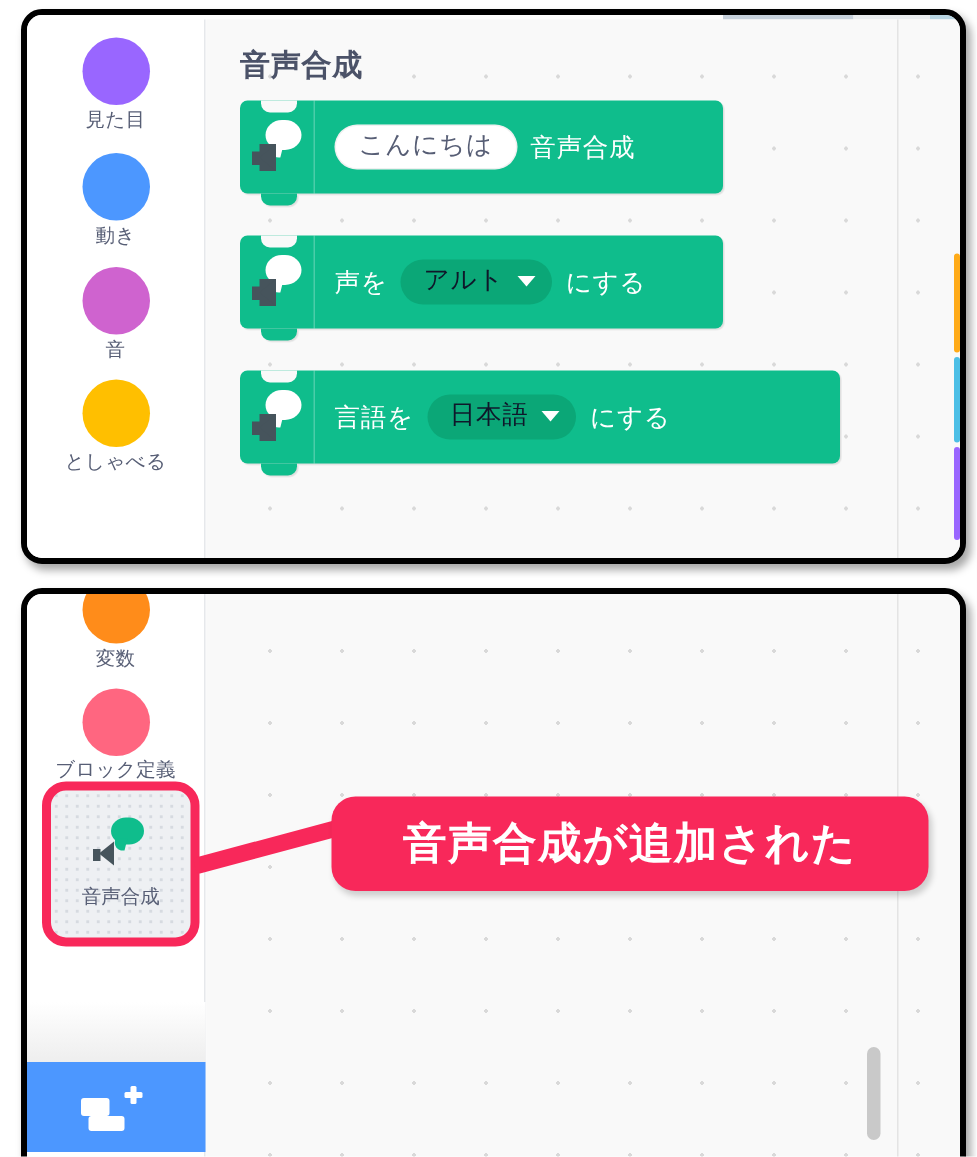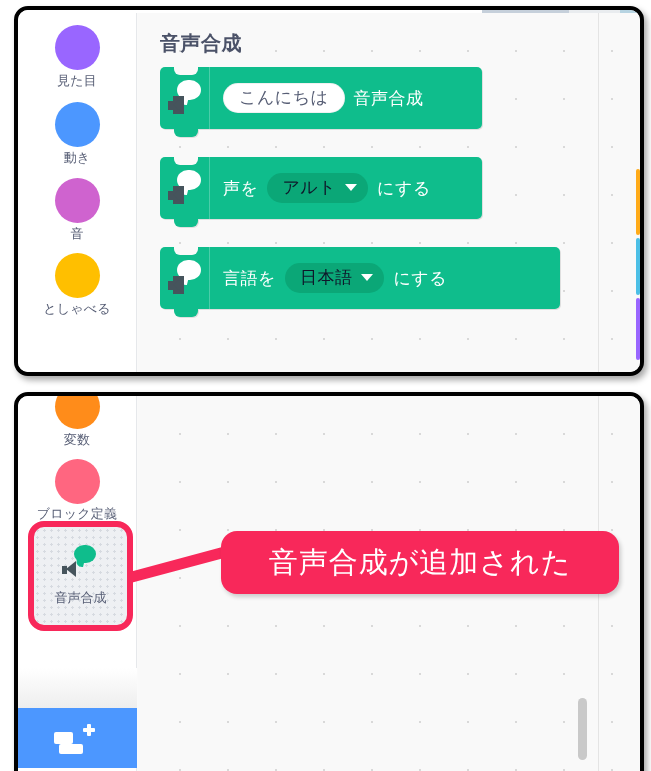--- a/index.html
+++ b/index.html
@@ -159,21 +159,21 @@
     background-image: radial-gradient(#d6dae0 1px, transparent 1.1px);
     background-size: 7px 7px;
     border: 6px solid #f8285a;
     border-radius: 16px;
   }
   .callout {
     position: absolute;
     background: #f8285a;
     border-radius: 16px;
     color: #ffffff;
-    font-size: 29px; font-weight: normal; letter-spacing: 1px;
+    font-size: 29px; font-weight: bold; letter-spacing: 1px;
     display: flex; align-items: center; justify-content: center;
     box-shadow: 2px 3px 4px rgba(0,0,0,0.18);
   }
   .callout-tail {
     position: absolute; background: #f8285a; height: 11px;
     transform-origin: left center;
     border-radius: 2px;
   }
   .scrollbar-thumb {
     position: absolute; width: 9px; border-radius: 5px;

